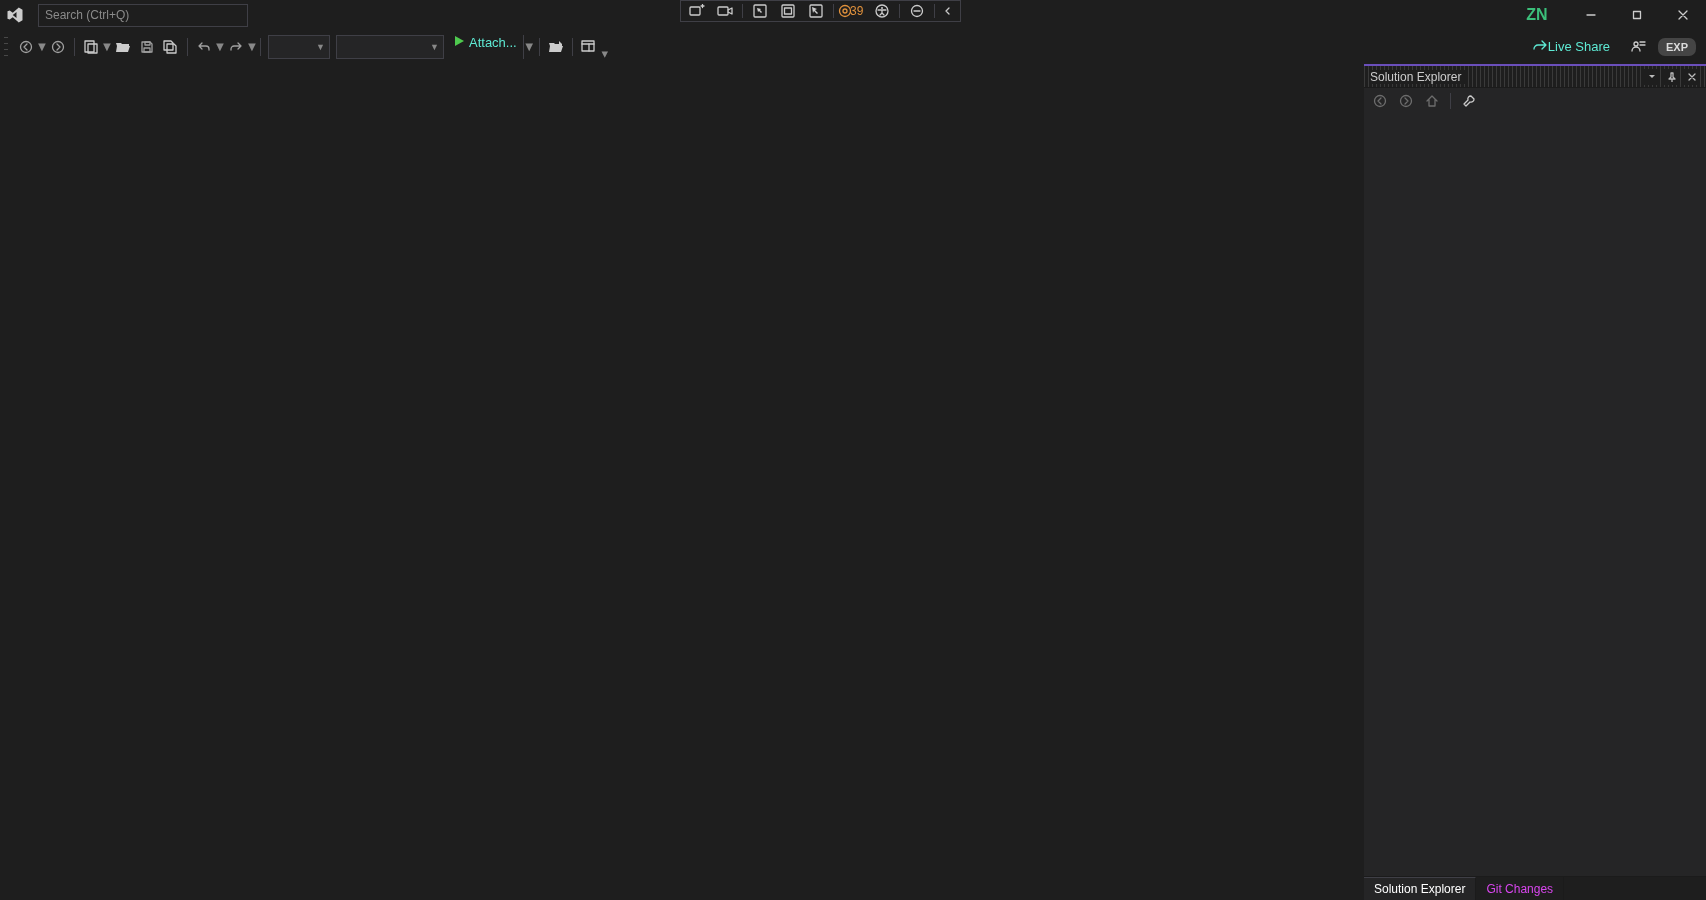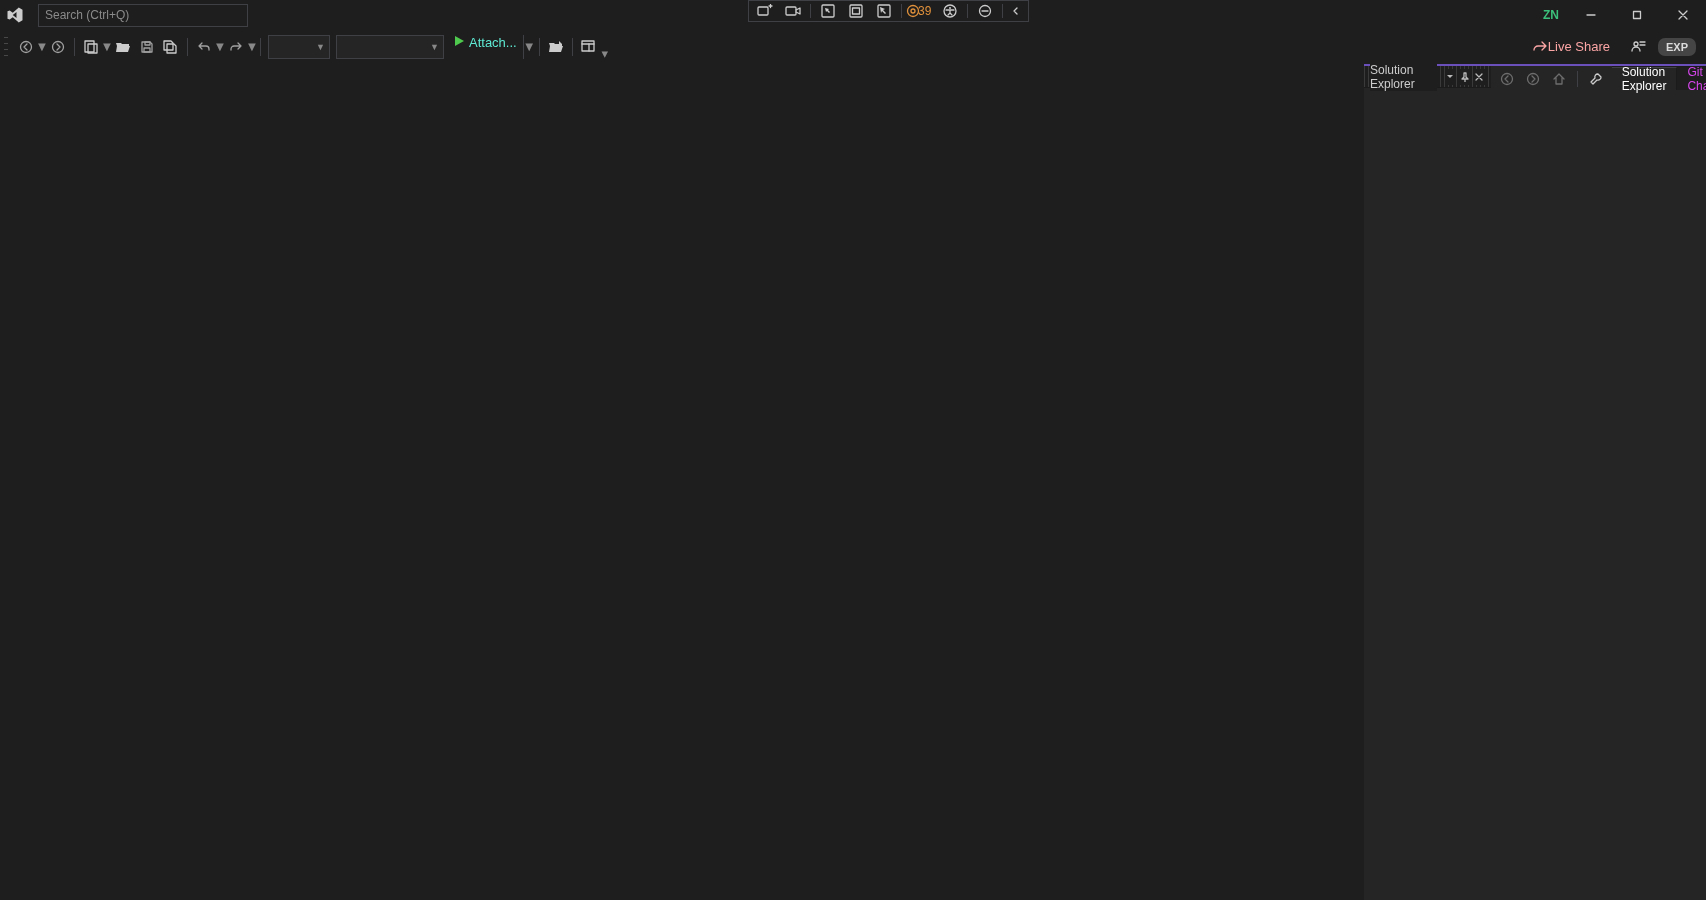--- a/index.html
+++ b/index.html
@@ -53,21 +53,21 @@
     display: flex;
     align-items: center;
     padding: 0 6px;
     color: #8a8a8a;
     font-size: 12px;
   }
 
   .quickbar {
     position: absolute;
     top: 0;
-    left: 748px;
+    left: 680px;
     height: 22px;
     display: flex;
     align-items: center;
     background: #1e1e1e;
     border: 1px solid #3f3f46;
     padding: 0 2px;
   }
   .qb-btn {
     width: 26px;
     height: 18px;
@@ -81,22 +81,22 @@
   .qb-count { font-size: 12px; color:#e0913c; margin-left:-4px; padding-right:4px; }
 
   .title-right {
     margin-left: auto;
     display: flex;
     align-items: center;
   }
   .user-badge {
     width: 26px; height: 20px;
     display:flex;align-items:center;justify-content:center;
-    color:#3bbf7a; font-size:12px; font-weight:600;
-    margin-right: 4px;
+    color:#3bbf7a; font-size:16px; font-weight:600;
+    margin-right: 18px;
   }
   .win-btn {
     width: 46px; height: 30px;
     display:flex;align-items:center;justify-content:center;
     color:#cccccc;
   }
 
   
   .toolbar {
     height: 34px;
@@ -130,38 +130,38 @@
 
   .tb-attach {
     display:flex;gap:4px;padding:0 6px;height:24px;color:#5eead4;
   }
   .tb-attach .play{color:#4ec94e}
   .tb-attach-split{width:12px;height:24px;display:flex;align-items:center;justify-content:center;border-left:1px solid #3f3f46;color:#888}
 
   .toolbar-right{
     margin-left:auto;display:flex;align-items:center;gap:8px;padding-right:6px;
   }
-  .liveshare{display:flex;align-items:center;color:#fca5a5;padding:4px 8px}
+  .liveshare{display:flex;color:#5eead4;padding:4px 8px}
   .exp-btn{background:#454545;color:#dcdcdc;font-size:11px;font-weight:600;padding:3px 8px;border-radius:7px}
 
   
   .main {
     position:absolute;
     top:64px;bottom:0;left:0;right:0;
     display:flex;
   }
   .editor-area{
     flex:1;
     background:#1e1e1e;
   }
 
   .panel {
     width:342px;
     background:#252526;
-    display:flex;flex-direction:row;
+    display:flex;flex-direction:column;
     border-top:2px solid #6b4fbb;
   }
   .panel-header{
     height:22px;background:#1e1e1e;display:flex;align-items:center;padding:0 6px;color:#cccccc;font-size:12px;gap:4px;border-bottom:1px solid #1b1b1b;
     background-image: repeating-linear-gradient(90deg,#3a3a3a 0 1px,transparent 1px 4px);
     background-size: auto;
     background-clip: padding-box;
   }
   .panel-header .title{background:#1e1e1e;padding-right:6px}
   .panel-header .spacer{flex:1}

